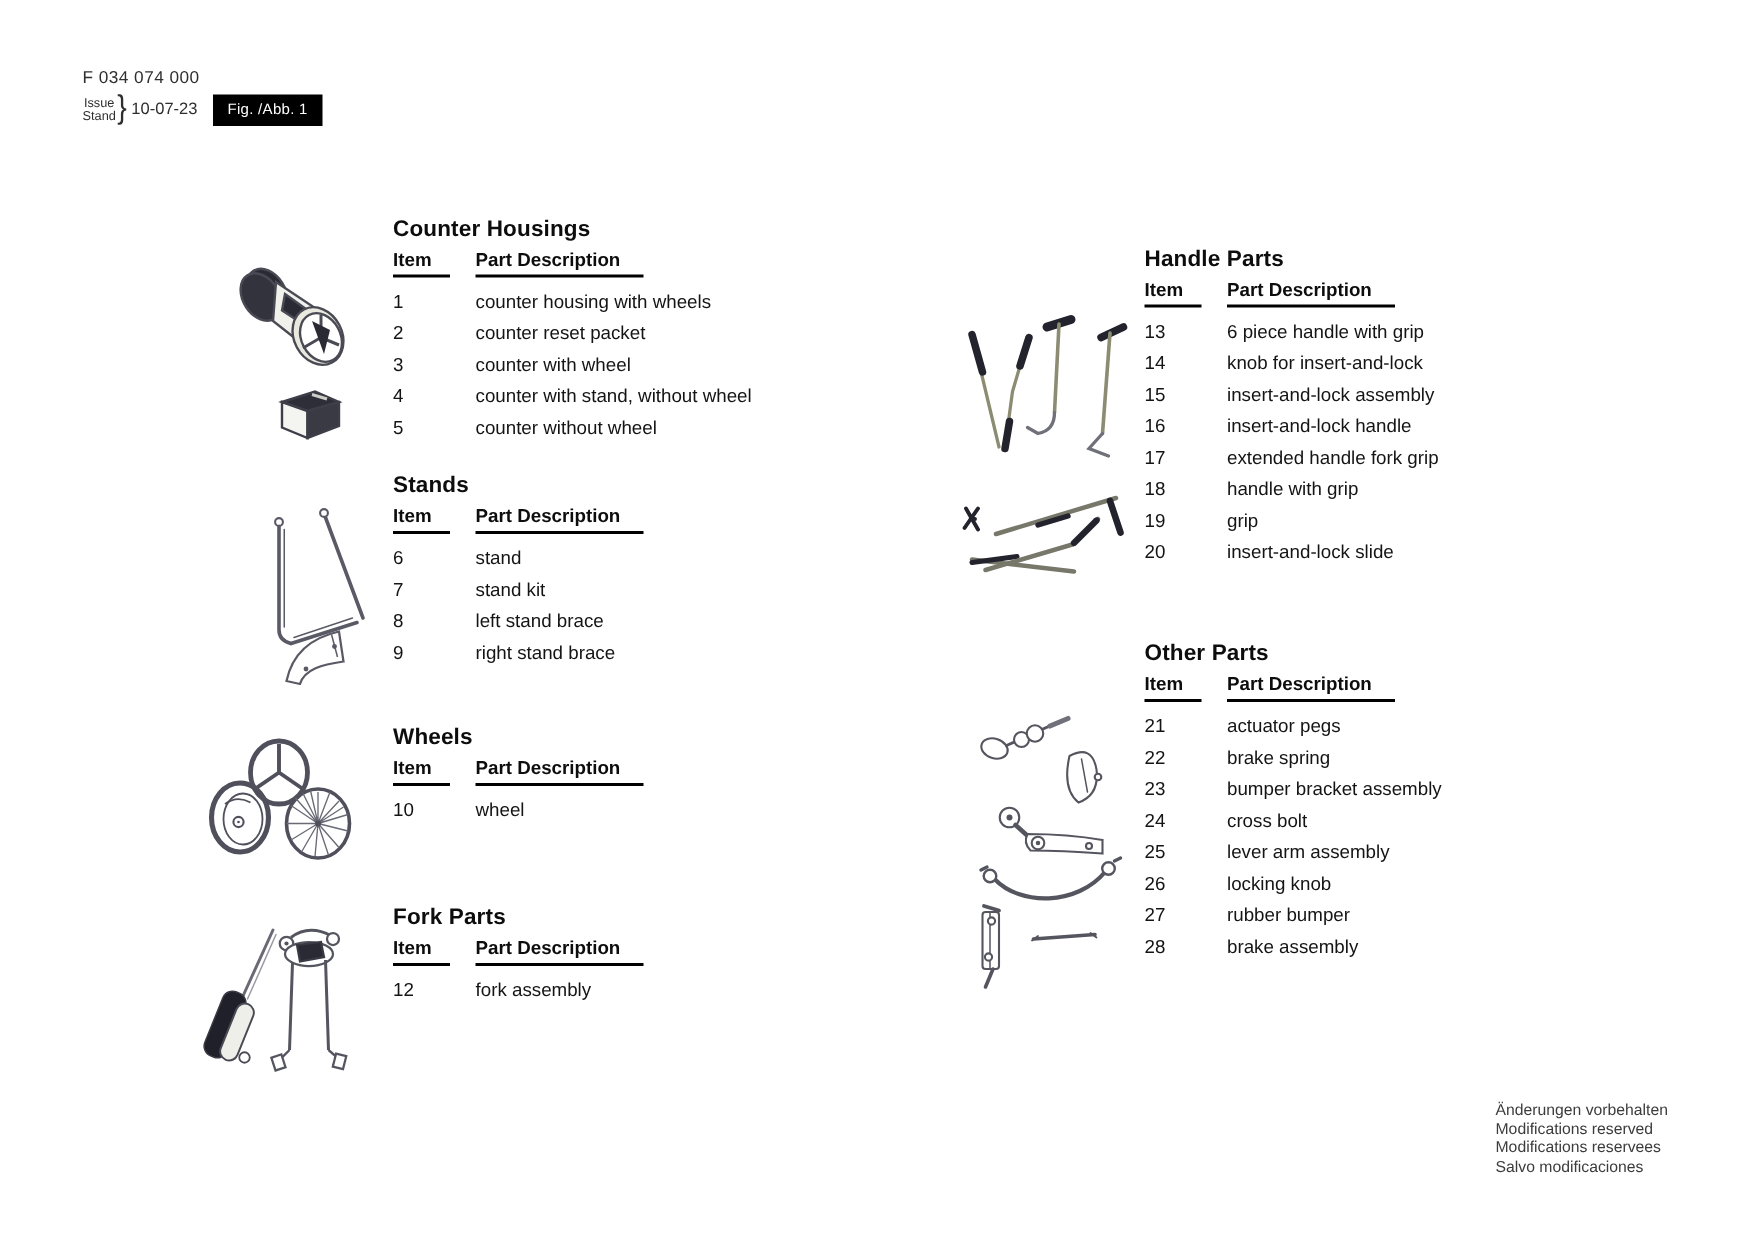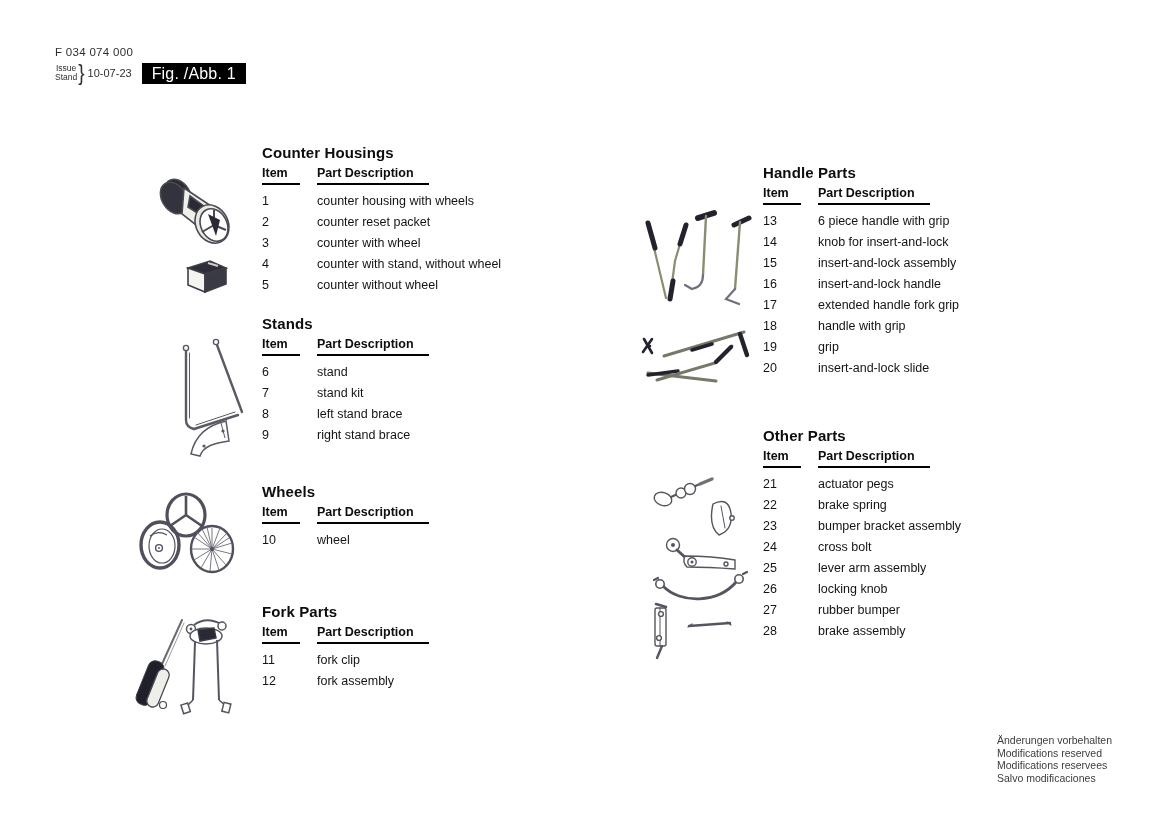--- a/index.html
+++ b/index.html
@@ -15,21 +15,21 @@
 
   
   .doc-header { position: absolute; left: 55px; top: 46px; }
   .part-number { font-size: 11.5px; color: #2e2e2e; letter-spacing: 0.3px; }
   .issue-line { display: flex; align-items: center; margin-top: 4px; text-align: center; }
   .issue-stand { font-size: 8.5px; line-height: 9.5px; color: #2e2e2e; }
   .brace { font-size: 19px; font-weight: 400; color: #2e2e2e; margin: 0 1px 0 1px; transform: scaleY(1.15); }
   .date { font-size: 11px; color: #2e2e2e; margin: 0 10px 0 2px; }
   .fig-box {
     background: #000000; color: #ffffff;
-    font-size: 16px; line-height: 21px;
+    font-size: 10px; line-height: 21px;
     padding: 0 10px; height: 21px;
     letter-spacing: 0.2px;
   }
 
   
   .section { position: absolute; width: 300px; }
   .section h2 { font-size: 15px; font-weight: bold; color: #0d0d0d; margin: 0 0 5px 0; letter-spacing: 0.1px; }
   .thead { font-size: 12.5px; font-weight: bold; color: #0d0d0d; height: 22px; }
   .thead .item-h { display: inline-block; width: 38px; border-bottom: 2px solid #000; padding-bottom: 3px; margin-right: 17px; }
   .thead .desc-h { display: inline-block; width: 112px; border-bottom: 2px solid #000; padding-bottom: 3px; }
@@ -98,21 +98,20 @@
         <div class="row"><span class="col-item">10</span><span class="col-desc">wheel</span></div>
       </div>
   </section>
 
   <section class="section" style="left:262px; top:603px;">
     <h2>Fork Parts</h2>
     <div class="thead">
       <span class="item-h">Item</span><span class="desc-h">Part Description</span>
     </div>
     <div class="rows">
-        <div class="row"><span class="col-item">11</span><span class="col-desc">fork clip</span></div>
         <div class="row"><span class="col-item">12</span><span class="col-desc">fork assembly</span></div>
       </div>
   </section>
 
   <section class="section" style="left:763px; top:164px;">
     <h2>Handle Parts</h2>
     <div class="thead">
       <span class="item-h">Item</span><span class="desc-h">Part Description</span>
     </div>
     <div class="rows">

